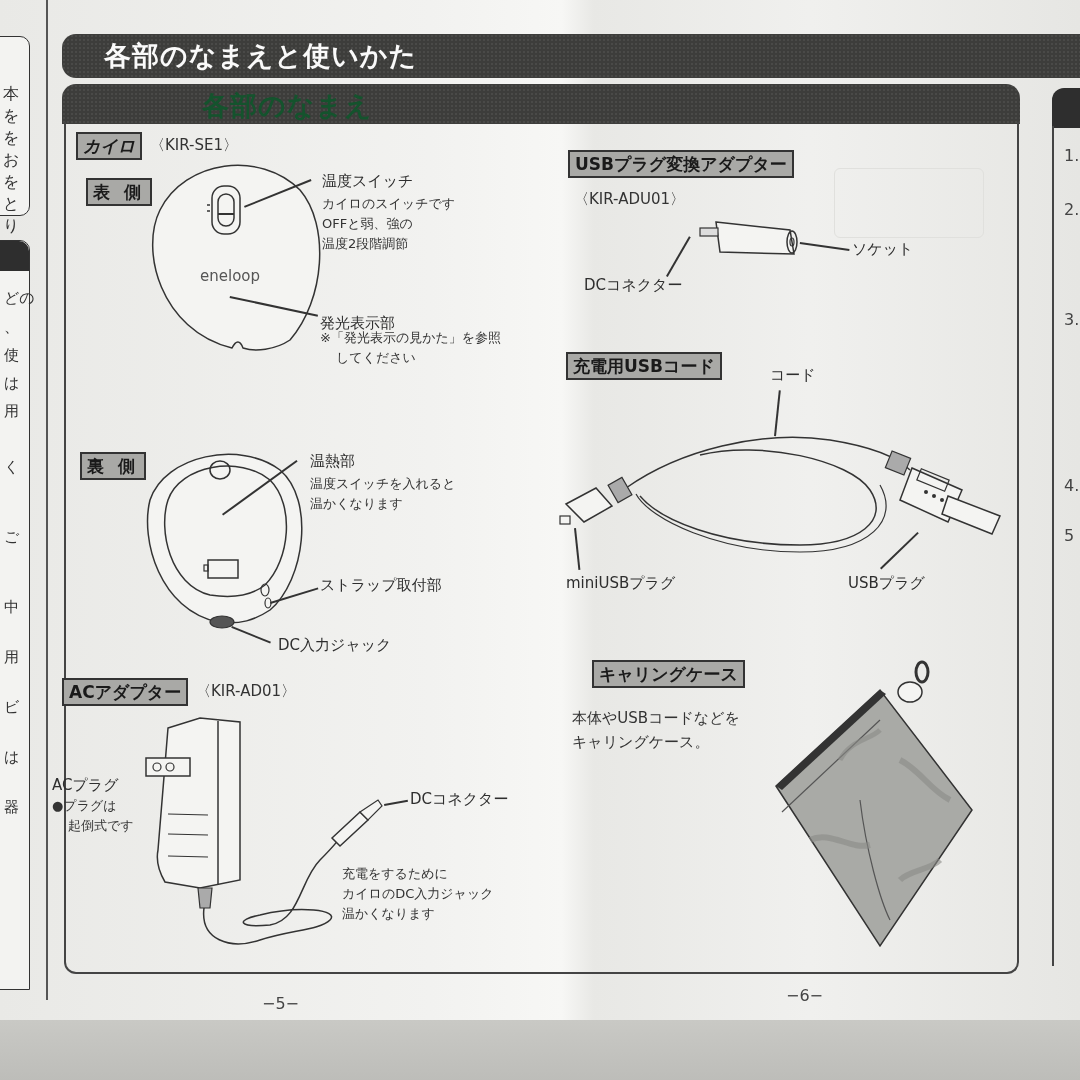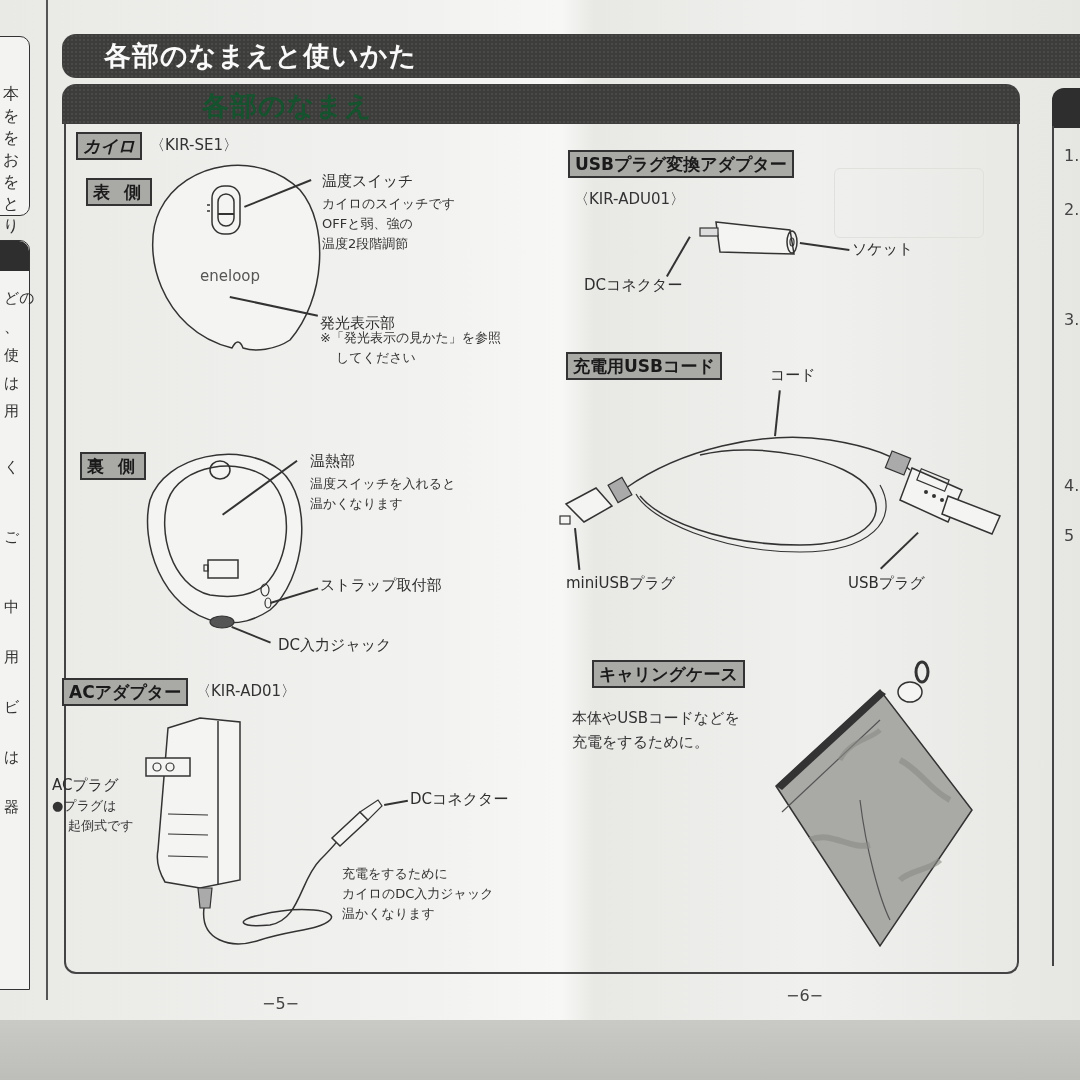--- a/index.html
+++ b/index.html
@@ -233,21 +233,21 @@
   <circle cx="942" cy="500" r="2" fill="#333"></circle>
 </svg>
 <div class="lead" style="left:576px;top:528px;width:42px;transform:rotate(84deg);"></div>
 <div class="lbl" style="left:566px;top:574px;">miniUSBプラグ</div>
 <div class="lead" style="left:880px;top:568px;width:52px;transform:rotate(-44deg);"></div>
 <div class="lbl" style="left:848px;top:574px;">USBプラグ</div>
 
 <div class="tag" style="left:568px;top:660px;margin-left:24px;">キャリングケース</div>
 <div class="lbl-sm" style="left:572px;top:706px;font-size:15px;line-height:24px;">
   <div>本体やUSBコードなどを</div>
-  <div>充電をするために。</div>
+  <div>キャリングケース。</div>
 </div>
 <svg width="1080" height="1080" style="left:0;top:0;">
   <path d="M776,786 L880,690 L972,810 L880,946 Z" fill="#a9aaa6" stroke="#333" stroke-width="1.5"></path>
   <path d="M776,786 L880,690 L886,694 L782,790 Z" fill="#333"></path>
   <path d="M782,812 L880,720" stroke="#555" stroke-width="1.2" fill="none"></path>
   <path d="M860,800 C866,850 880,900 890,920" stroke="#555" stroke-width="1.2" fill="none"></path>
   <path d="M810,840 C830,830 850,850 870,845" stroke="#8a8b87" stroke-width="6" fill="none" opacity="0.6"></path>
   <path d="M900,760 C920,770 930,790 950,800" stroke="#8a8b87" stroke-width="6" fill="none" opacity="0.6"></path>
   <path d="M840,760 C850,740 870,740 880,730" stroke="#8a8b87" stroke-width="5" fill="none" opacity="0.6"></path>
   <path d="M900,880 C910,870 930,870 940,860" stroke="#8a8b87" stroke-width="6" fill="none" opacity="0.6"></path>

